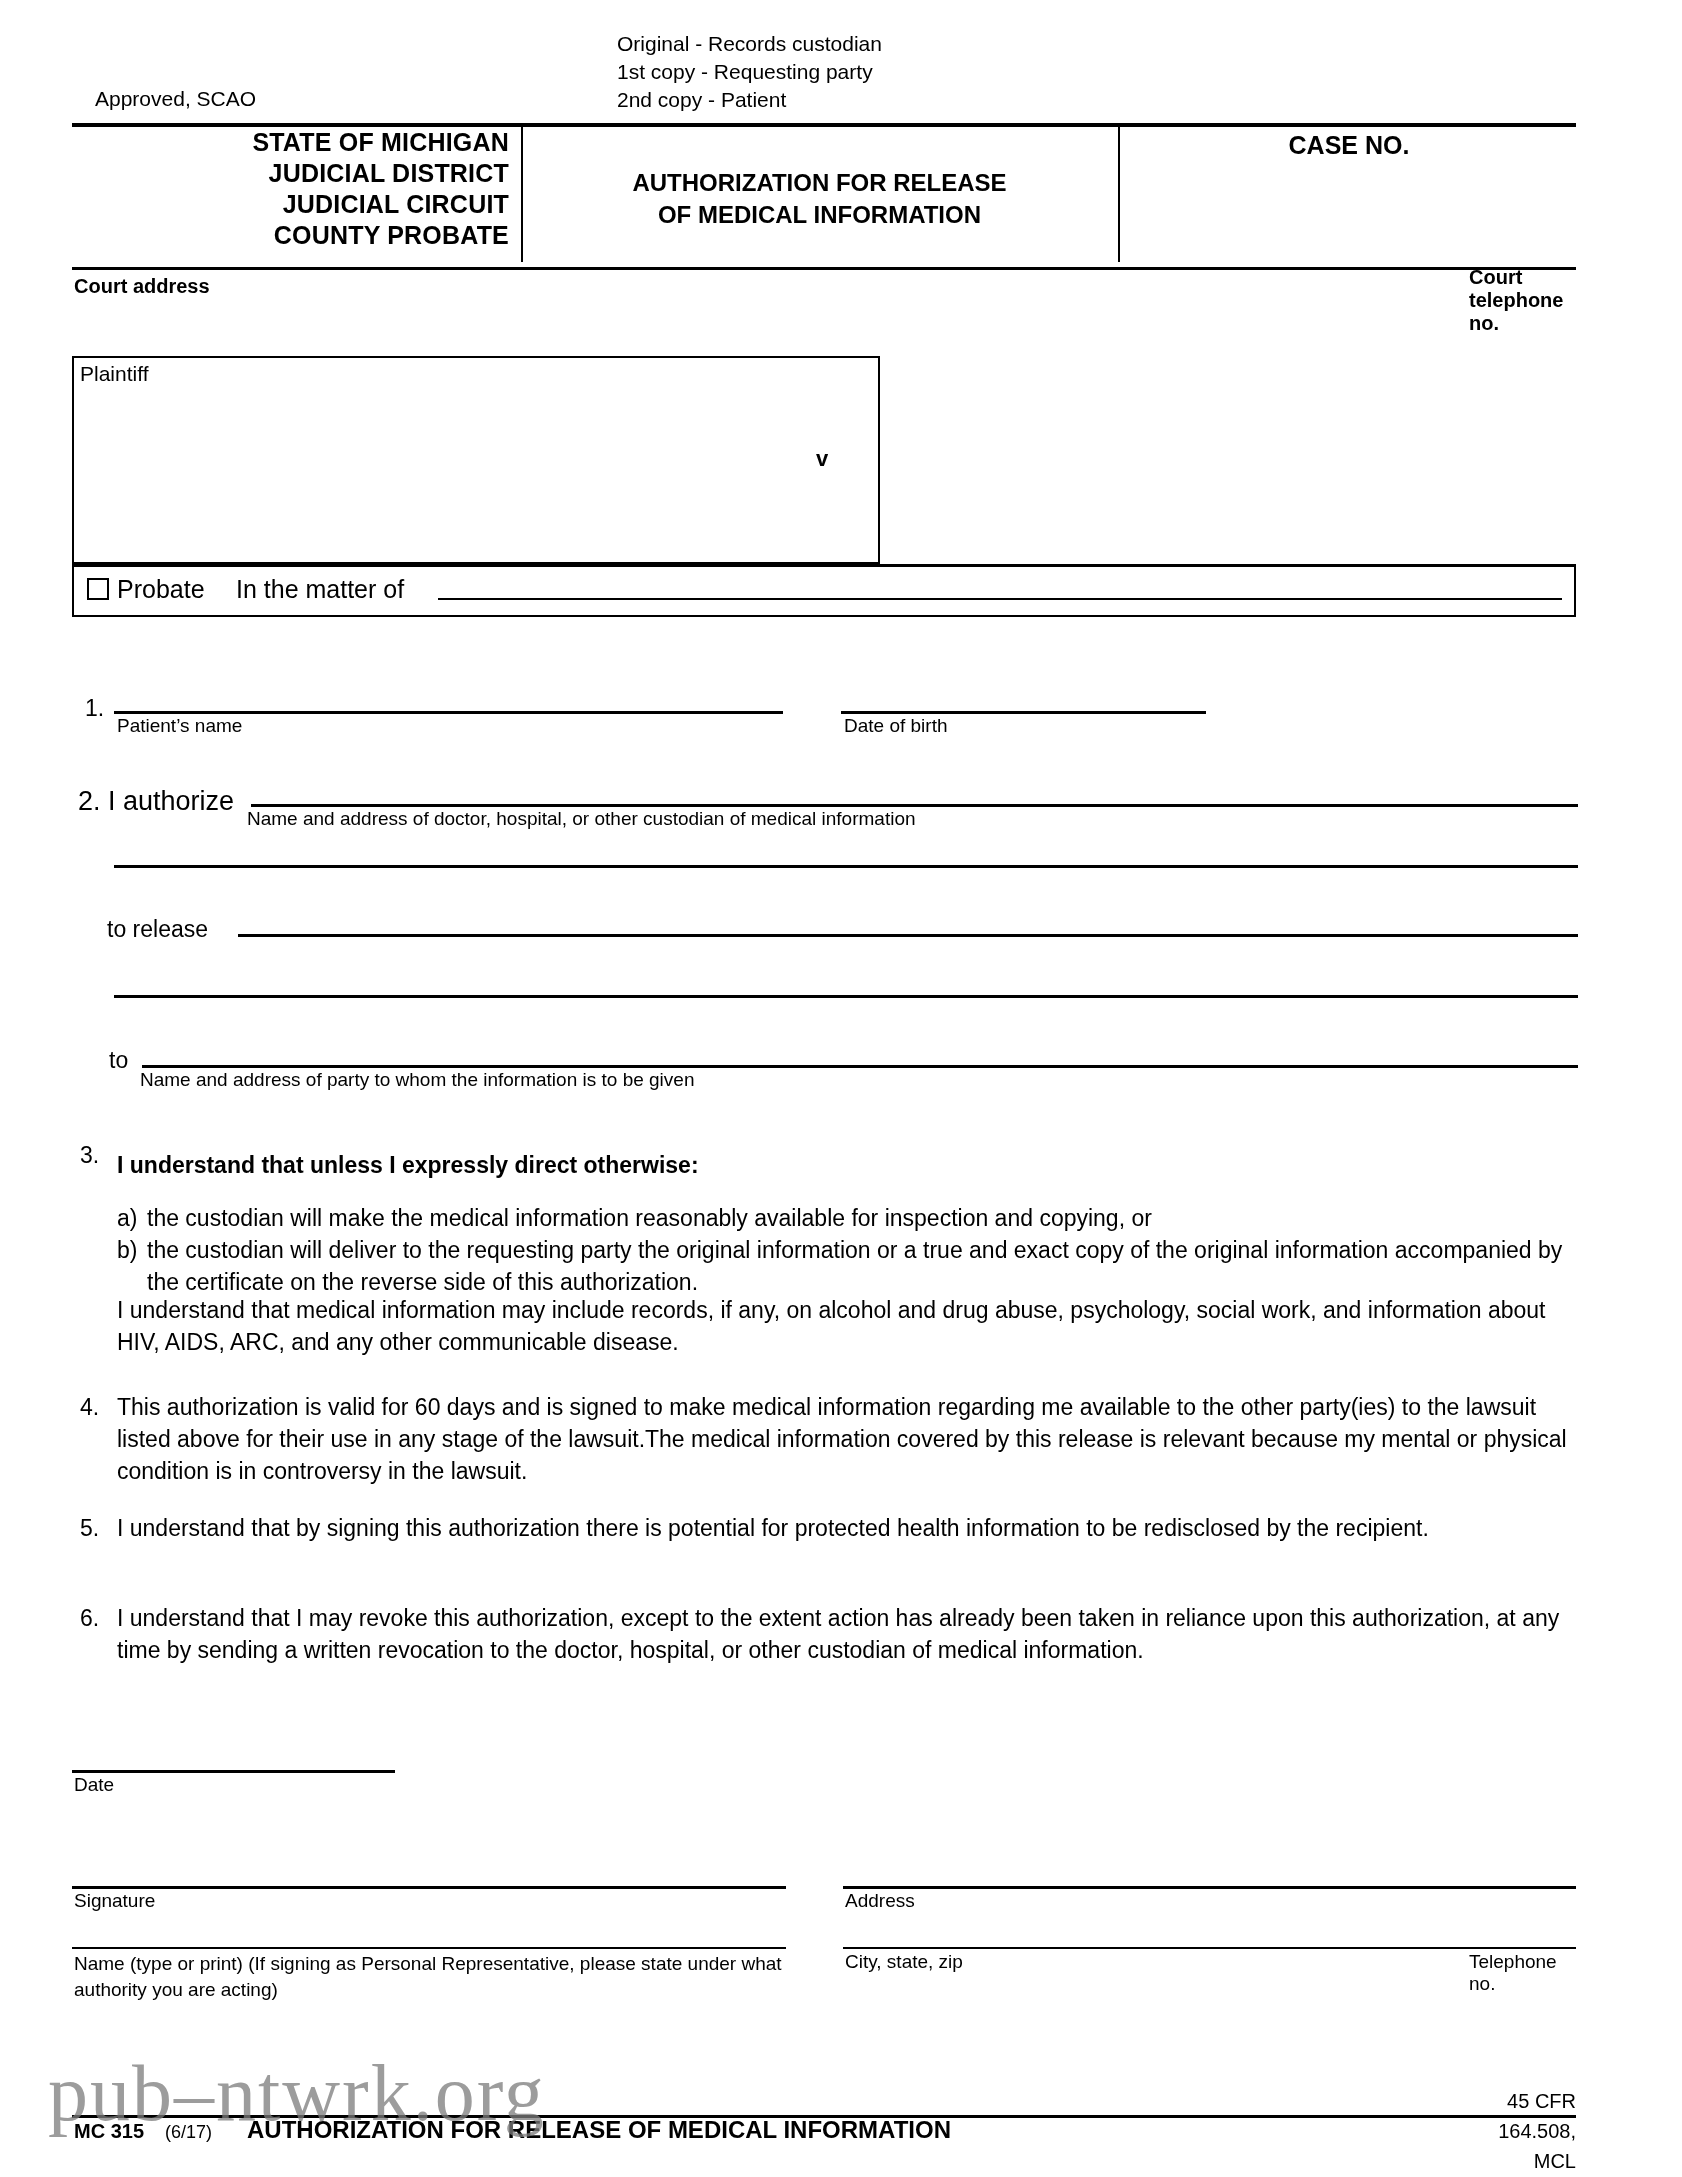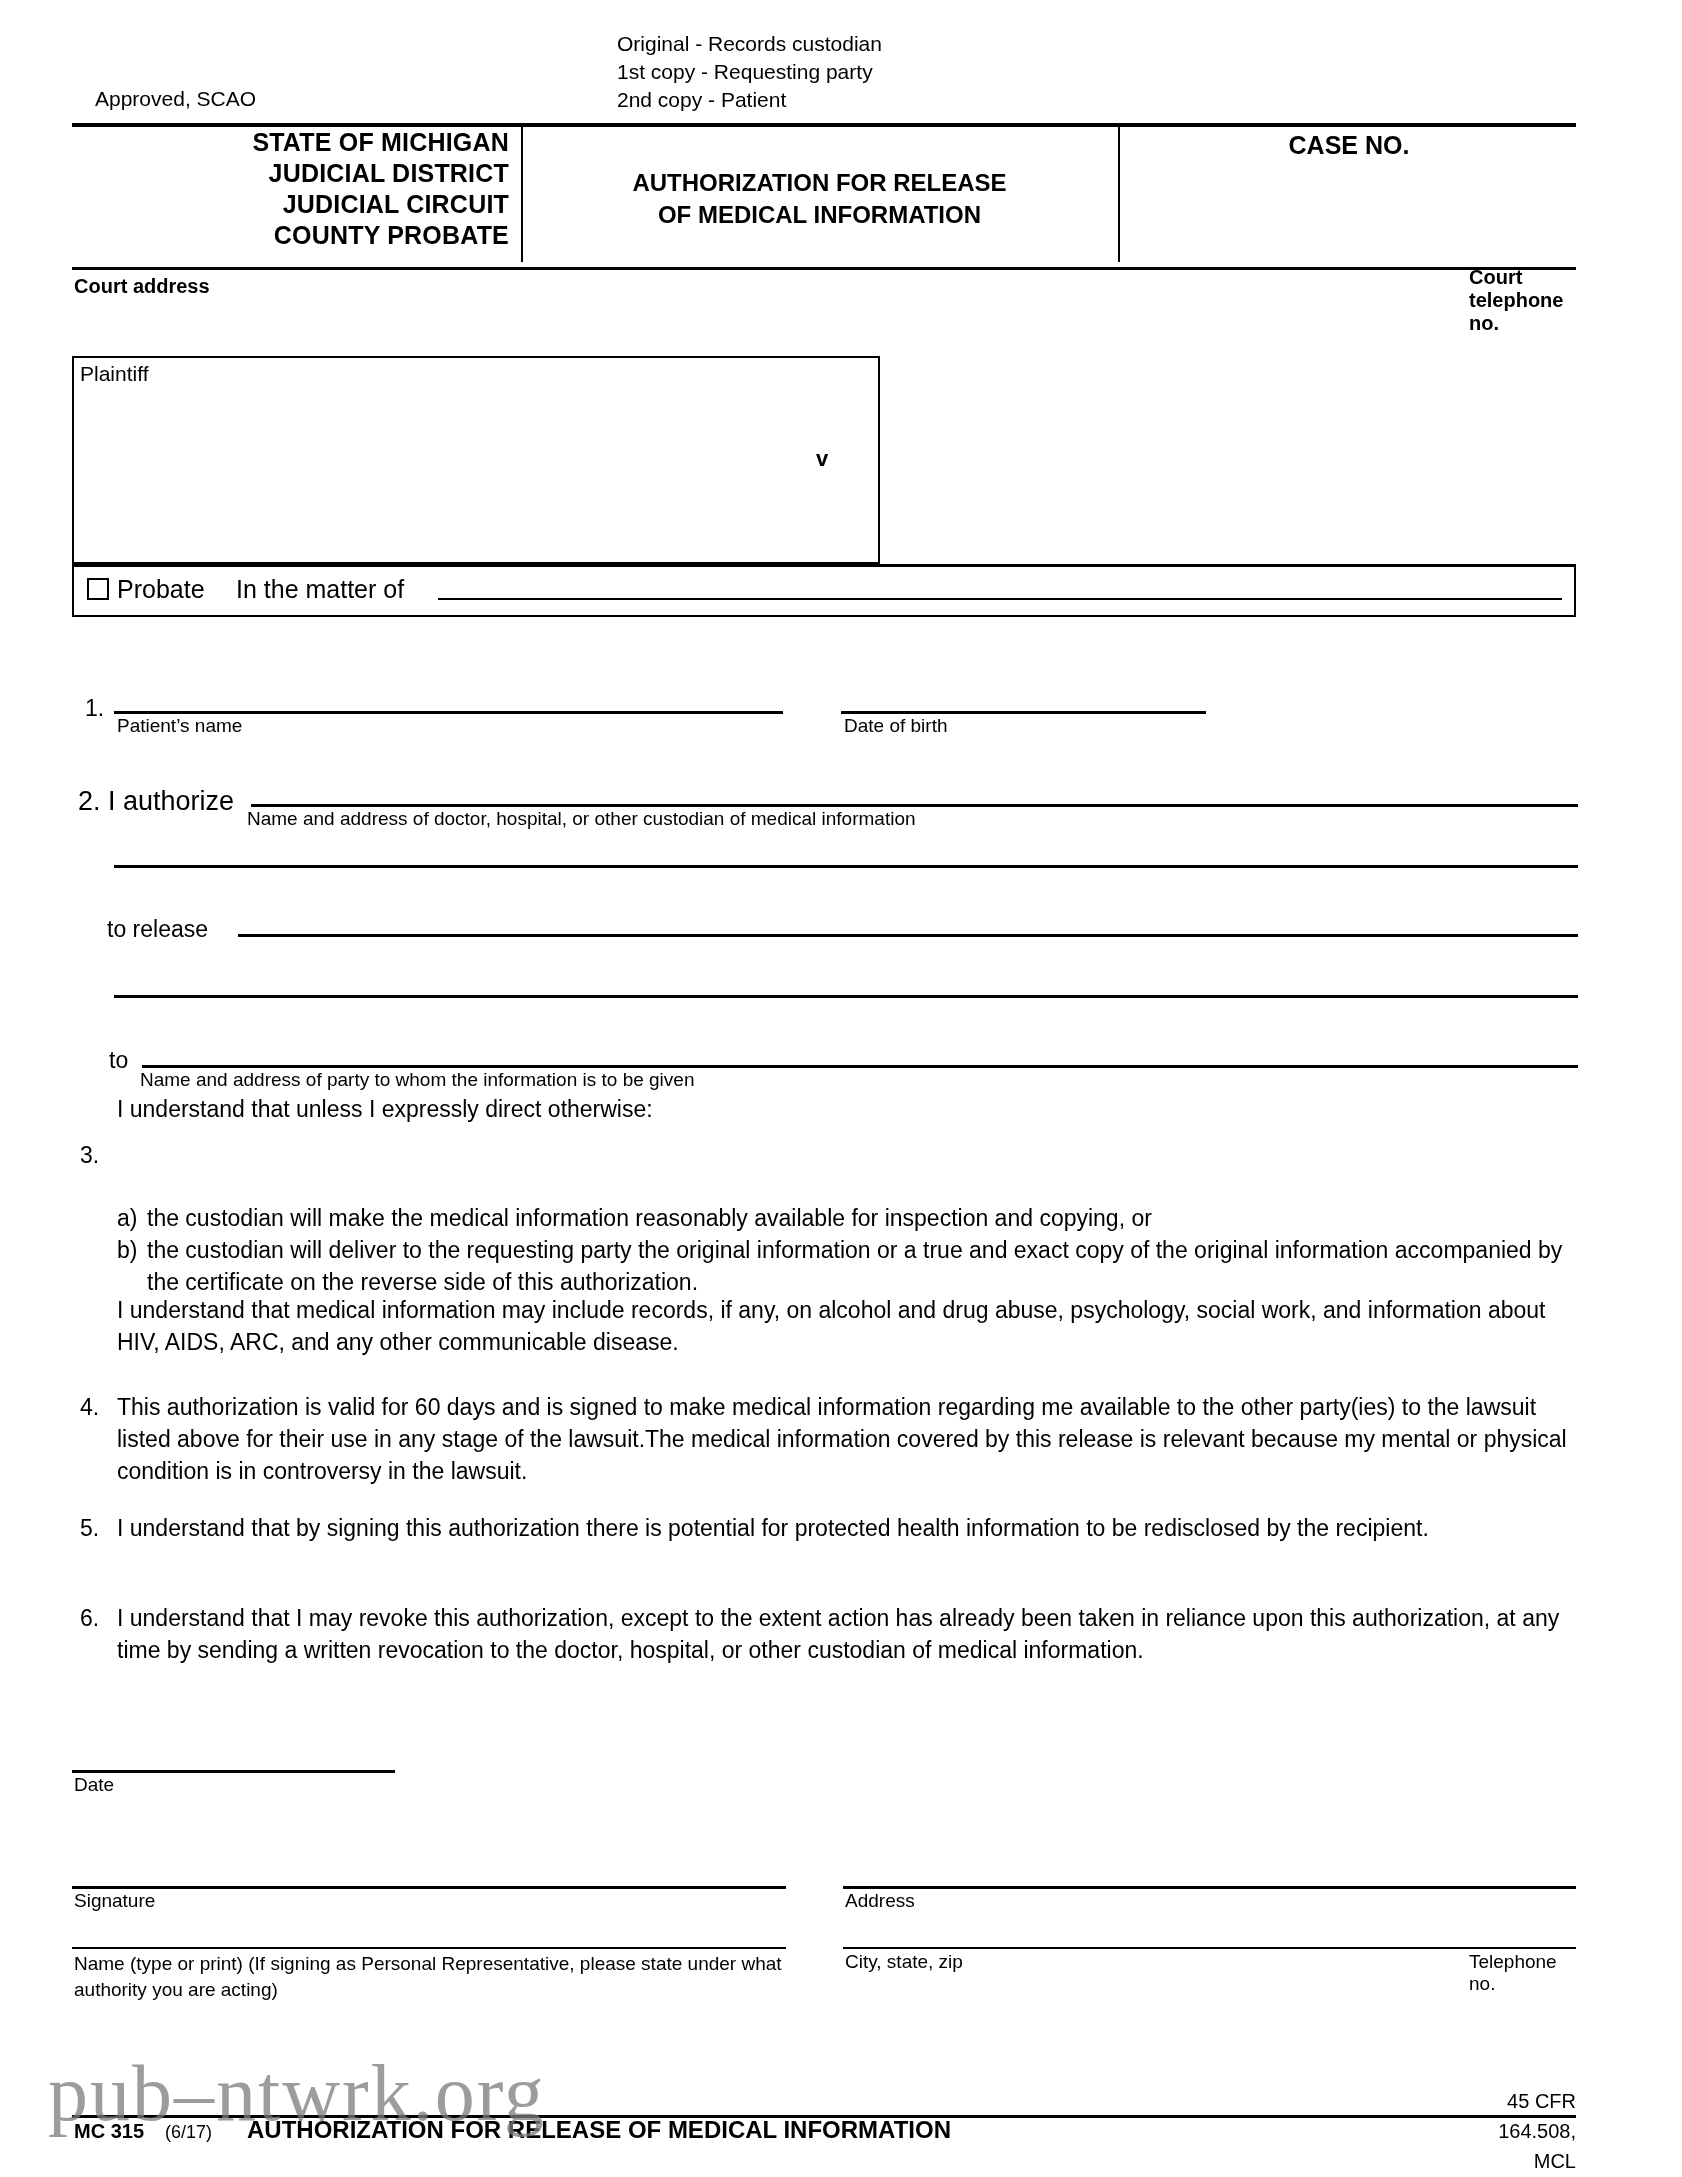--- a/index.html
+++ b/index.html
@@ -147,21 +147,21 @@
   #torelease-label  { left: 238px; top: 937px; }
   #torelease-rule-b { left: 114px; top: 995px; width: 1464px; }
 
   #to-word { left: 109px; top: 1047px; font-size: 23px; }
   #to-rule { left: 142px; top: 1065px; width: 1436px; }
   #to-label { left: 140px; top: 1069px; }
 
   
   .para { font-size: 23px; line-height: 32px; }
   #n3      { left: 80px;  top: 1139px; }
-  #n3-text { left: 117px; top: 1093px; width: 1443px; }
+  #n3-text { left: 117px; top: 1149px; width: 1443px; font-weight: bold; }
   #n3ab    { left: 117px; top: 1202px; width: 1453px; }
   #n3ab .sub-a,
   #n3ab .sub-b { display: flex; }
   #n3ab .marker { width: 30px; flex: none; }
   #n3p2    { left: 117px; top: 1294px; width: 1453px; }
 
   #n4      { left: 80px;  top: 1391px; }
   #n4-text { left: 117px; top: 1391px; width: 1458px; }
   #n5      { left: 80px;  top: 1512px; }
   #n5-text { left: 117px; top: 1512px; width: 1458px; }

